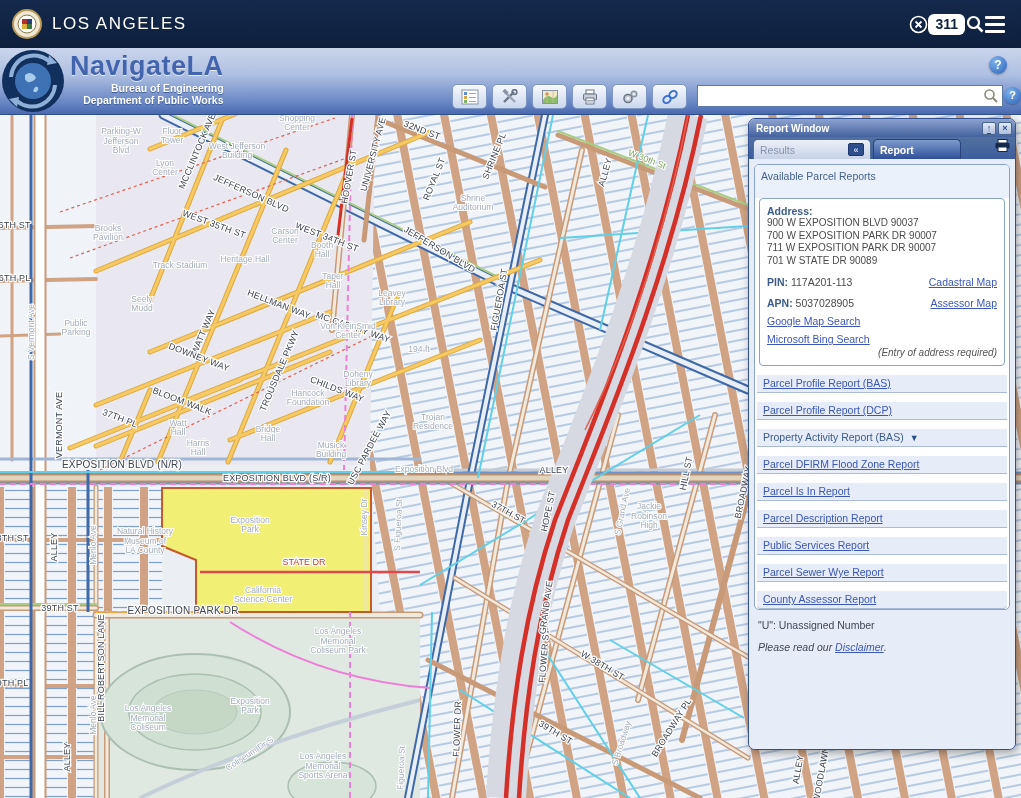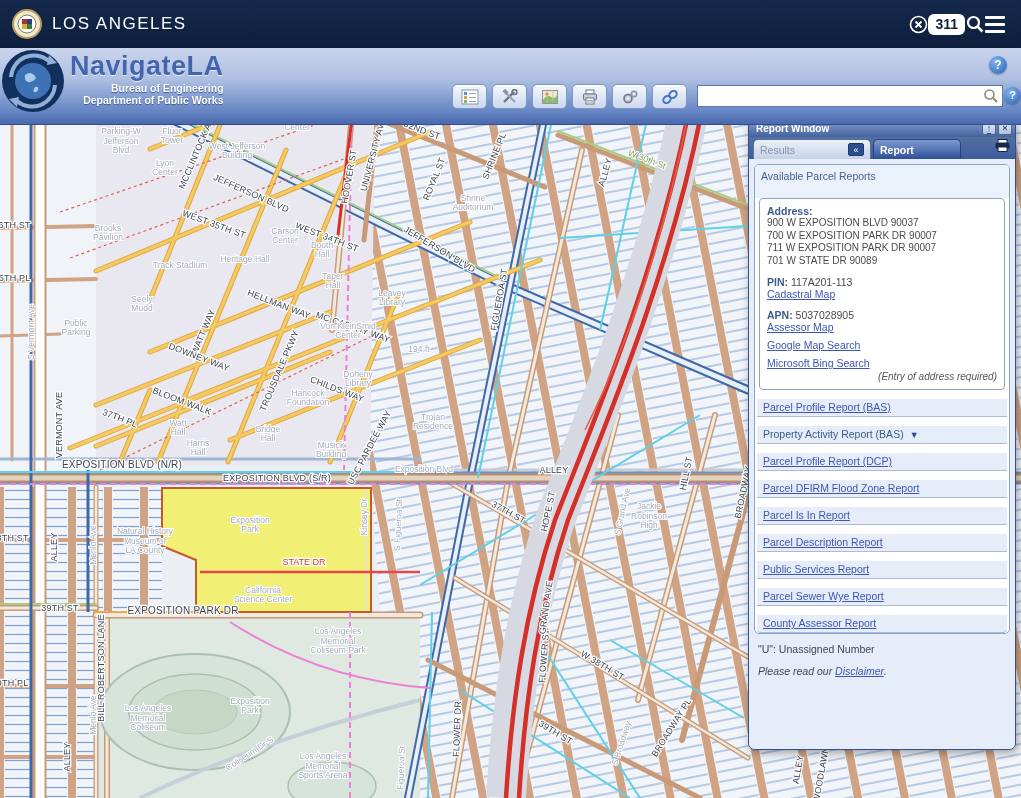--- a/index.html
+++ b/index.html
@@ -10,21 +10,21 @@
   .topbar{position:absolute;left:0;top:0;width:1021px;height:48px;background:linear-gradient(180deg,#15294C,#0D1F3C);display:flex;align-items:center;z-index:30;}
   .seal{width:30px;height:30px;margin-left:12px;}
   .city-title{color:#fff;font-size:17px;letter-spacing:1.5px;margin-left:10px;font-weight:400;}
   .topbar-right{margin-left:auto;display:flex;align-items:center;margin-right:16px;}
   .badge311{background:#fff;border-radius:6px;color:#0F2240;font-weight:bold;font-size:14px;padding:1px 7px;line-height:19px;}
   .tb-icon{display:flex;align-items:center;justify-content:center;cursor:pointer;}
   .hamburger{display:flex;flex-direction:column;gap:4px;}
   .hamburger span{display:block;width:20px;height:3px;background:#fff;border-radius:1px;}
 
   
-  .appheader{position:absolute;left:0;top:48px;width:1021px;height:77px;background:linear-gradient(180deg,#CAD5EC 0%,#AFC0E2 40%,#6483C2 85%,#4A69AE 100%);border-bottom:1px solid #2F4E8E;z-index:30;}
+  .appheader{position:absolute;left:0;top:48px;width:1021px;height:67px;background:linear-gradient(180deg,#CAD5EC 0%,#AFC0E2 40%,#6483C2 85%,#4A69AE 100%);border-bottom:1px solid #2F4E8E;z-index:30;}
   .applogo{position:absolute;left:1px;top:1px;width:64px;height:64px;}
   .app-titles{position:absolute;left:70px;top:3px;}
   .app-name{font-size:27px;font-weight:bold;color:#4365AE;text-shadow:0 1px 0 #E4EBF7;letter-spacing:.5px;}
   .app-sub{font-size:10.5px;font-weight:bold;color:#FFFFFF;text-shadow:0 1px 1px #3A5694;line-height:11px;margin-top:1px;text-align:right;}
   .toolbar{position:absolute;left:452px;top:36px;display:flex;gap:5px;}
   .tool-btn{width:35px;height:25px;border:1px solid #7E97C4;border-radius:5px;background:linear-gradient(180deg,#F6F9FD,#CBD7EE);display:flex;align-items:center;justify-content:center;box-shadow:inset 0 1px 0 #fff;cursor:pointer;}
   .hdr-search{position:absolute;left:697px;top:37px;width:306px;height:22px;background:#fff;border:1px solid #5E7AA8;display:flex;align-items:center;}
   .hdr-search input{flex:1;border:none;outline:none;font-size:12px;height:18px;padding:0 4px;background:transparent;}
   .help-circle{position:absolute;width:18px;height:18px;border-radius:50%;background:radial-gradient(circle at 35% 30%,#7FB2EC,#2A62B8);color:#fff;font-weight:bold;font-size:12px;text-align:center;line-height:18px;cursor:pointer;box-shadow:0 1px 2px rgba(0,0,0,.3);}
   .help-top{right:14px;top:8px;}
@@ -49,21 +49,21 @@
   .tab.inactive{background:linear-gradient(180deg,#ECF0F8,#C6D2E8);color:#8894AC;width:118px;}
   .tab.inactive .collapse{margin-left:auto;width:16px;height:13px;background:#2F4E8E;border:1px solid #1E3A6E;border-radius:2px;color:#CFDCF2;font-size:9px;line-height:12px;text-align:center;font-weight:bold;}
   .tab.active{background:linear-gradient(180deg,#7E9ACF,#2E4F96);color:#fff;font-weight:bold;width:88px;border-color:#26437E;}
   .ptabs .mini-print{margin-left:auto;margin-bottom:3px;cursor:pointer;}
   .pbody{flex:1;background:#E6EDF8;padding:5px 5px 0 5px;font-size:10.5px;overflow:hidden;}
   .content-box{background:#FFFFFF;border:1px solid #8AA4C6;border-radius:5px;overflow:hidden;}
   .section-title{background:#EBF1FA;color:#44618F;padding:5px 6px 16px 6px;font-size:10.5px;}
   .addr-card{background:#fff;border:1px solid #8AA4C6;border-radius:4px;margin:0 4px 6px 4px;padding:6px 7px 7px 7px;}
   .addr-label{color:#3A5B8C;font-weight:bold;}
   .aline{color:#4A4A4A;line-height:12.5px;font-size:10px;}
-  .pin-row{display:flex;justify-content:space-between;margin-top:9px;flex-direction:column;}
+  .pin-row{display:flex;justify-content:space-between;margin-top:9px;}
   .pin-row:nth-of-type(2){margin-top:6px;}
   .pin-key{color:#3A5B8C;font-weight:bold;}
   .pin-val{color:#4A4A4A;}
   a.plink{color:#3B56B8;text-decoration:underline;font-size:10.5px;cursor:pointer;}
   .right-link{text-align:left;margin-top:6px;}
   .entry-note{text-align:right;font-style:italic;color:#555;font-size:10px;margin-top:2px;}
   .rrow{background:#E7EDF8;border-bottom:1px solid #AABBD6;margin:9px 2px 2px 2px;padding:2px 6px 3px 6px;}
   .rrow:last-child{margin-bottom:0;border-radius:0 0 4px 4px;}
   .rplain{color:#3A5B8C;font-size:10.5px;}
   .rarrow{color:#2B4C8C;font-size:9px;margin-left:6px;cursor:pointer;}
@@ -497,22 +497,22 @@
           <div class="pin-row">
             <span><span class="pin-key">APN:</span> <span class="pin-val">5037028905</span></span>
             <a class="plink">Assessor Map</a>
           </div>
           <div class="right-link"><a class="plink">Google Map Search</a></div>
           <div class="right-link"><a class="plink">Microsoft Bing Search</a></div>
           <div class="entry-note">(Entry of address required)</div>
         </div>
         <div id="report-links">
             <div class="rrow"><a class="plink">Parcel Profile Report (BAS)</a></div>
+            <div class="rrow"><a class="plink">Parcel Profile Report (DCP)</a></div>
             <div class="rrow"><span class="rplain">Property Activity Report (BAS)</span><span class="rarrow">▼</span></div>
-            <div class="rrow"><a class="plink">Parcel Profile Report (DCP)</a></div>
             <div class="rrow"><a class="plink">Parcel DFIRM Flood Zone Report</a></div>
             <div class="rrow"><a class="plink">Parcel Is In Report</a></div>
             <div class="rrow"><a class="plink">Parcel Description Report</a></div>
             <div class="rrow"><a class="plink">Public Services Report</a></div>
             <div class="rrow"><a class="plink">Parcel Sewer Wye Report</a></div>
             <div class="rrow"><a class="plink">County Assessor Report</a></div>
           </div>
       </div>
       <div class="footnote">"U": Unassigned Number</div>
       <div class="disclaimer">

